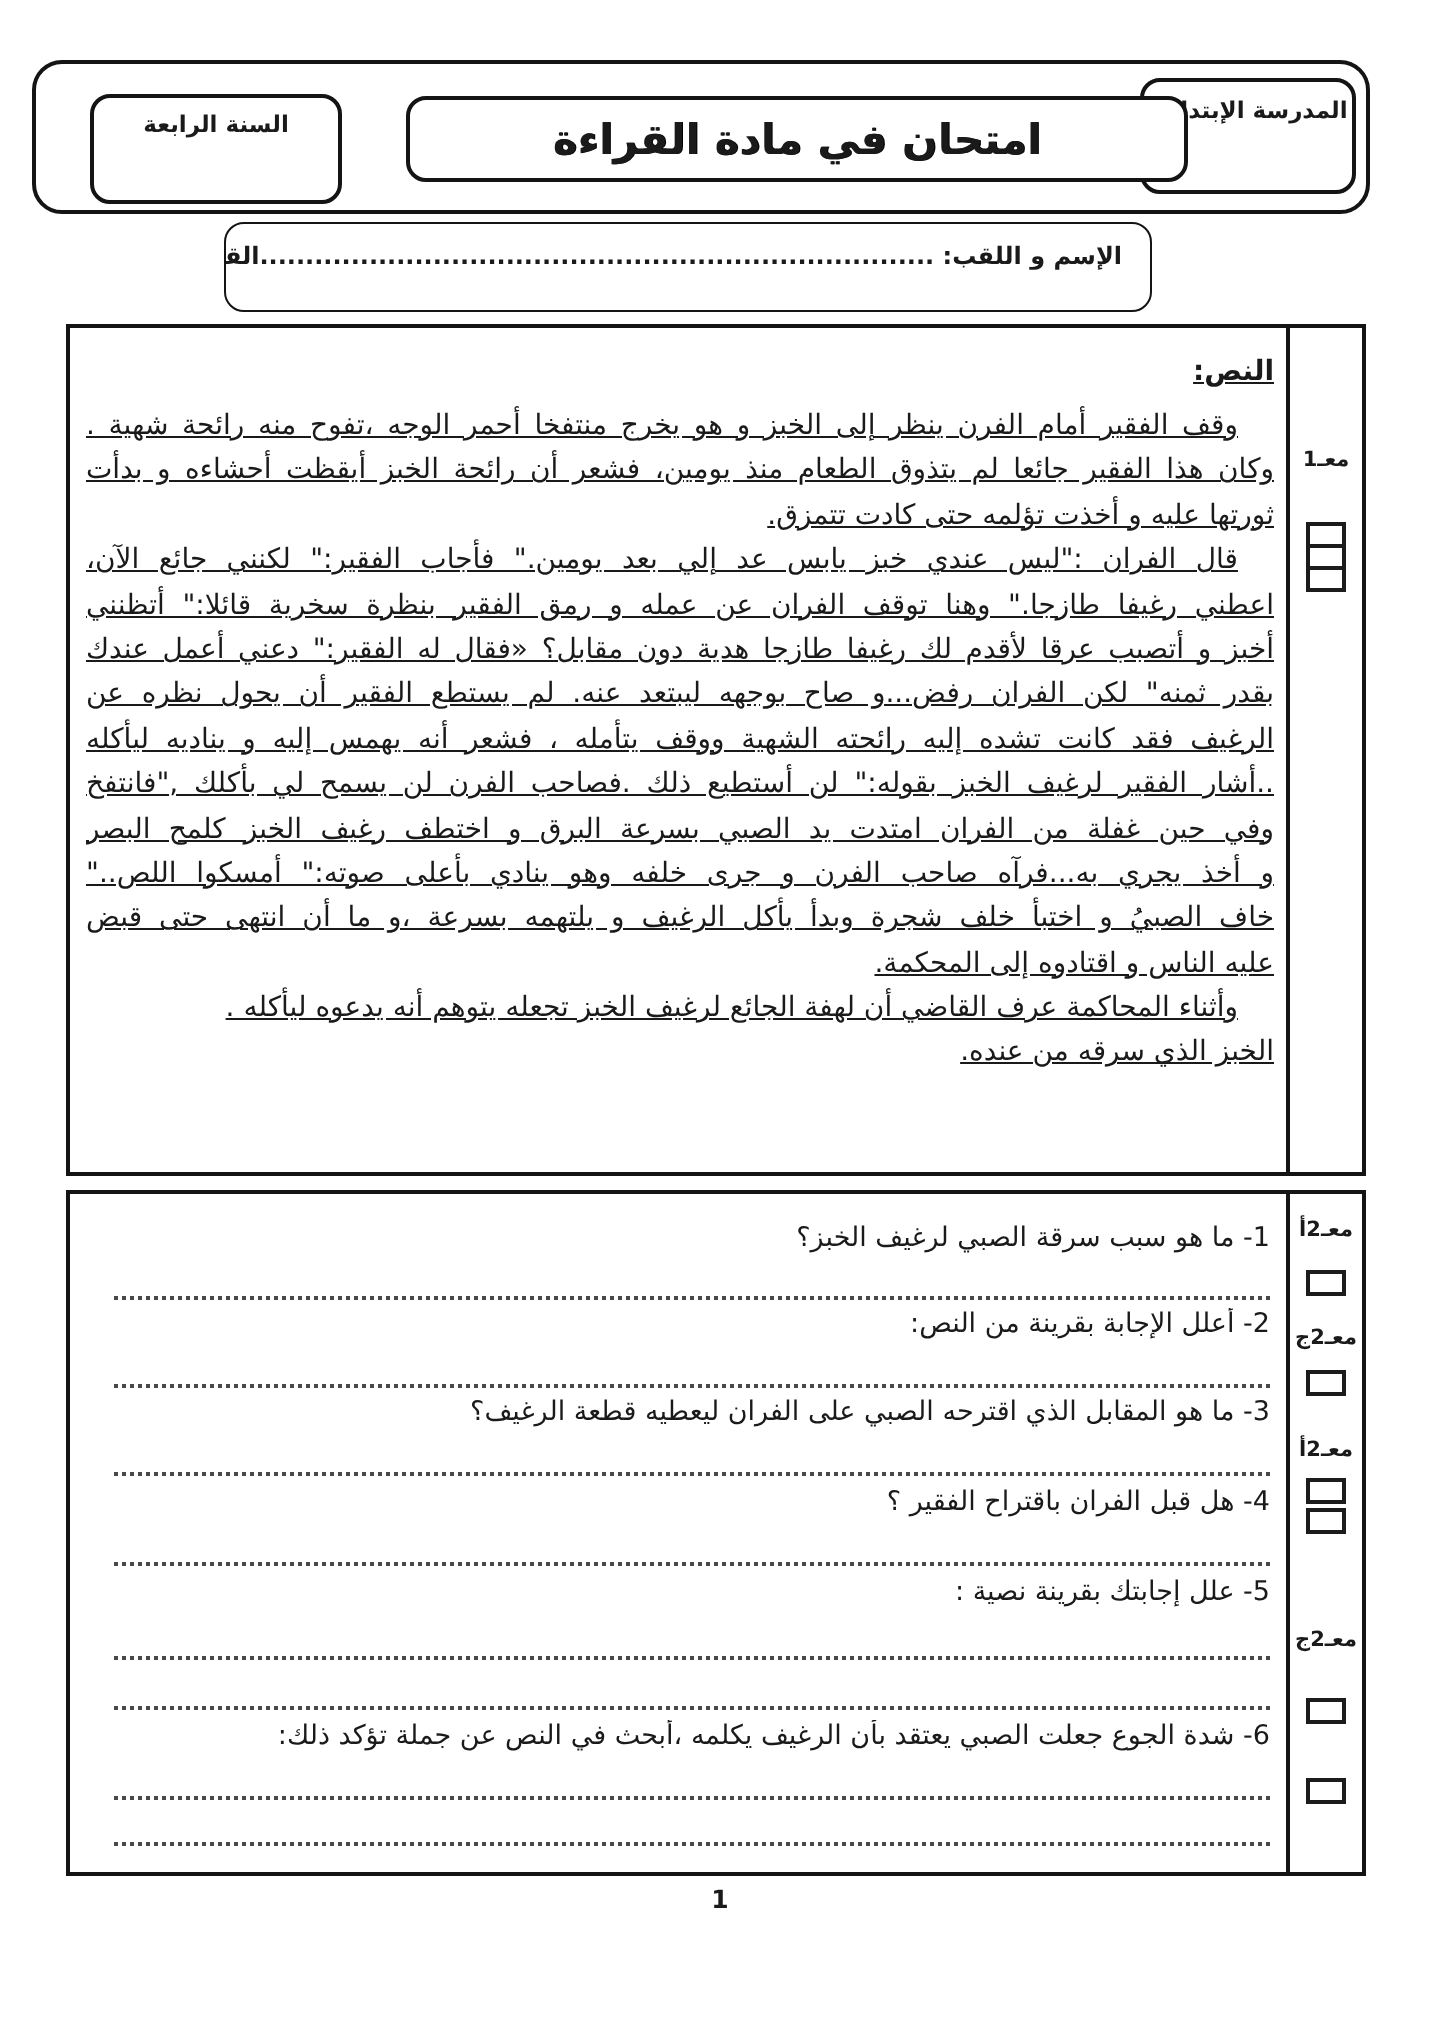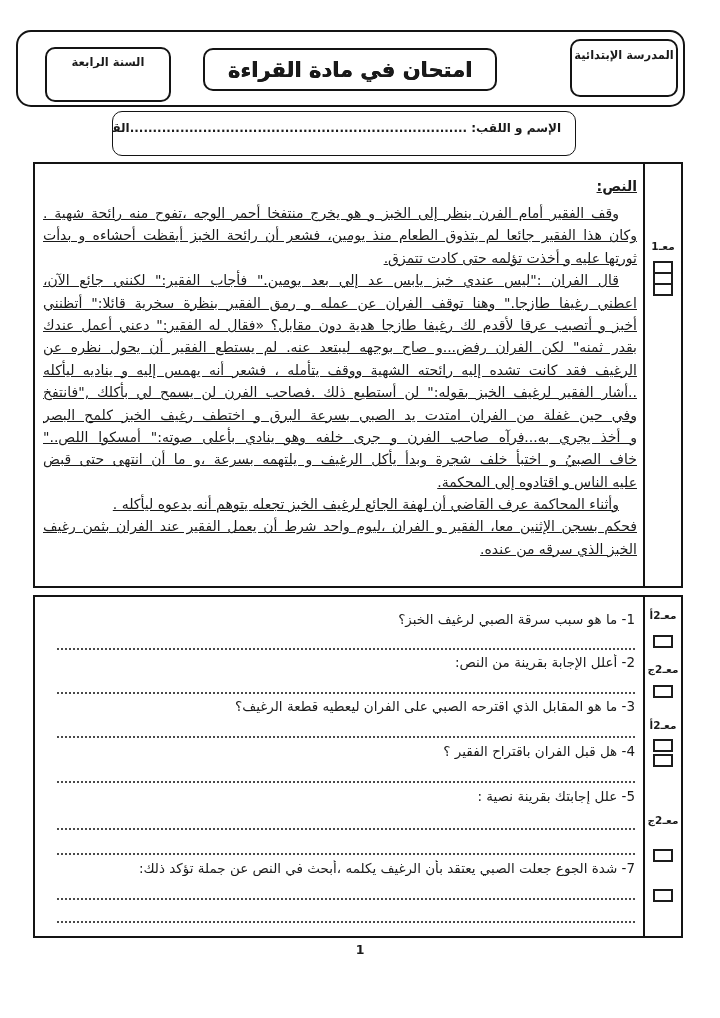--- a/index.html
+++ b/index.html
@@ -7,21 +7,21 @@
   #page{
     position:relative;width:720px;height:1018px;margin:0 auto;
     background:#ffffff;overflow:hidden;
     font-family:"DejaVu Sans",sans-serif;color:#1a1a1a;
   }
   #page *{box-sizing:border-box;}
   .abs{position:absolute;}
   
   .header-frame{left:16px;top:30px;width:669px;height:77px;border:2.2px solid #141414;border-radius:15px;background:#fff;}
   .school-box{left:570px;top:39px;width:108px;height:58px;border:2px solid #141414;border-radius:10px;background:#fff;text-align:center;padding-top:7px;font-size:11.5px;font-weight:bold;direction:rtl;}
-  .title-box{left:203px;top:48px;width:294px;height:43px;border:2.5px solid #141414;border-radius:10px;background:#fff;display:flex;align-items:center;justify-content:center;}
+  .title-box{left:203px;top:48px;width:391px;height:43px;border:2.5px solid #141414;border-radius:10px;background:#fff;display:flex;align-items:center;justify-content:center;}
   .exam-title{font-size:21px;font-weight:bold;direction:rtl;text-shadow:0.5px 0 0 #000;}
   .name-box{left:112px;top:111px;width:464px;height:45px;border:1.8px solid #141414;border-radius:10px;background:#fff;}
   .name-line{direction:rtl;white-space:nowrap;overflow:hidden;padding:9px 14px 0 6px;font-size:12px;font-weight:bold;letter-spacing:0;}
   .year-box{left:45px;top:47px;width:126px;height:55px;border:2px solid #141414;border-radius:10px;background:#fff;text-align:center;padding-top:6px;font-size:11.5px;font-weight:bold;direction:rtl;}
   
   .reading-box{left:33px;top:162px;width:650px;height:426px;border:2px solid #141414;background:#fff;}
   .questions-box{left:33px;top:595px;width:650px;height:343px;border:2px solid #141414;background:#fff;}
   .mstrip{position:absolute;right:0;top:0;bottom:0;width:38px;border-left:2px solid #141414;}
   .mark{position:absolute;left:50%;transform:translateX(-50%);font-size:10.5px;font-weight:bold;direction:rtl;white-space:nowrap;}
   .cbox{width:20px;height:13px;border:2px solid #1c1c1c;background:#fff;}
@@ -54,21 +54,21 @@
   </div>
   <div class="abs title-box">
     <span class="exam-title">امتحان في مادة القراءة</span>
   </div>
   <div class="abs year-box">
     <span>السنة الرابعة</span>
   </div>
 
   <div class="abs reading-box">
     <div class="mstrip">
-      <div class="mark" style="top:76px;">معـ1</div>
+      <div class="mark" style="top:60px;">معـ1</div>
       <div class="cbox-stack" style="top:99px;">
         <div class="cbox"></div>
         <div class="cbox"></div>
         <div class="cbox"></div>
       </div>
     </div>
     <div class="reading-content">
       <div class="section-title">النص:</div>
       <div class="tline ind">وقف الفقير أمام الفرن ينظر إلى الخبز و هو يخرج منتفخا أحمر الوجه ،تفوح منه رائحة شهية .</div>
       <div class="tline">وكان هذا الفقير جائعا لم يتذوق الطعام منذ يومين، فشعر أن رائحة الخبز أيقظت أحشاءه و بدأت</div>
@@ -77,21 +77,20 @@
       <div class="tline">اعطني رغيفا طازجا." وهنا توقف الفران عن عمله و رمق الفقير بنظرة سخرية قائلا:" أتظنني</div>
       <div class="tline">أخبز و أتصبب عرقا لأقدم لك رغيفا طازجا هدية دون مقابل؟ «فقال له الفقير:" دعني أعمل عندك</div>
       <div class="tline">بقدر ثمنه" لكن الفران رفض...و صاح بوجهه ليبتعد عنه. لم يستطع الفقير أن يحول نظره عن</div>
       <div class="tline">الرغيف فقد كانت تشده إليه رائحته الشهية ووقف يتأمله ، فشعر أنه يهمس إليه و يناديه ليأكله</div>
       <div class="tline">..أشار الفقير لرغيف الخبز بقوله:" لن أستطيع ذلك .فصاحب الفرن لن يسمح لي بأكلك ,"فانتفخ</div>
       <div class="tline">وفي حين غفلة من الفران امتدت يد الصبي بسرعة البرق و اختطف رغيف الخبز كلمح البصر</div>
       <div class="tline">و أخذ يجري به...فرآه صاحب الفرن و جرى خلفه وهو ينادي بأعلى صوته:" أمسكوا اللص.."</div>
       <div class="tline">خاف الصبيُ و اختبأ خلف شجرة وبدأ يأكل الرغيف و يلتهمه بسرعة ،و ما أن انتهى حتى قبض</div>
       <div class="tline e">عليه الناس و اقتادوه إلى المحكمة.</div>
       <div class="tline ind e">وأثناء المحاكمة عرف القاضي أن لهفة الجائع لرغيف الخبز تجعله يتوهم أنه يدعوه ليأكله .</div>
-      <div class="tline">فحكم بسجن الإثنين معا، الفقير و الفران ،ليوم واحد شرط أن يعمل الفقير عند الفران بثمن رغيف</div>
       <div class="tline e">الخبز الذي سرقه من عنده.</div>
     </div>
   </div>
 
   <div class="abs questions-box">
     <div class="mstrip">
       <div class="mark" style="top:12px;">معـ2أ</div>
       <div class="cbox cbox-single" style="top:38px;"></div>
       <div class="mark" style="top:66px;">معـ2ج</div>
       <div class="cbox cbox-single" style="top:88px;"></div>
@@ -112,20 +111,20 @@
     <div class="qtext" style="top:101px;">3- ما هو المقابل الذي اقترحه الصبي على الفران ليعطيه قطعة الرغيف؟</div>
     <div class="answer-line" style="top:139px;"></div>
 
     <div class="qtext" style="top:146px;">4- هل قبل الفران باقتراح الفقير ؟</div>
     <div class="answer-line" style="top:184px;"></div>
 
     <div class="qtext" style="top:191px;">5- علل إجابتك بقرينة نصية :</div>
     <div class="answer-line" style="top:231px;"></div>
     <div class="answer-line" style="top:256px;"></div>
 
-    <div class="qtext" style="top:263px;">7- شدة الجوع جعلت الصبي يعتقد بأن الرغيف يكلمه ،أبحث في النص عن جملة تؤكد ذلك:</div>
+    <div class="qtext" style="top:263px;">6- شدة الجوع جعلت الصبي يعتقد بأن الرغيف يكلمه ،أبحث في النص عن جملة تؤكد ذلك:</div>
     <div class="answer-line" style="top:301px;"></div>
     <div class="answer-line" style="top:324px;"></div>
   </div>
 
   <div class="abs page-number">1</div>
 
 </div>
 
 </body></html>

